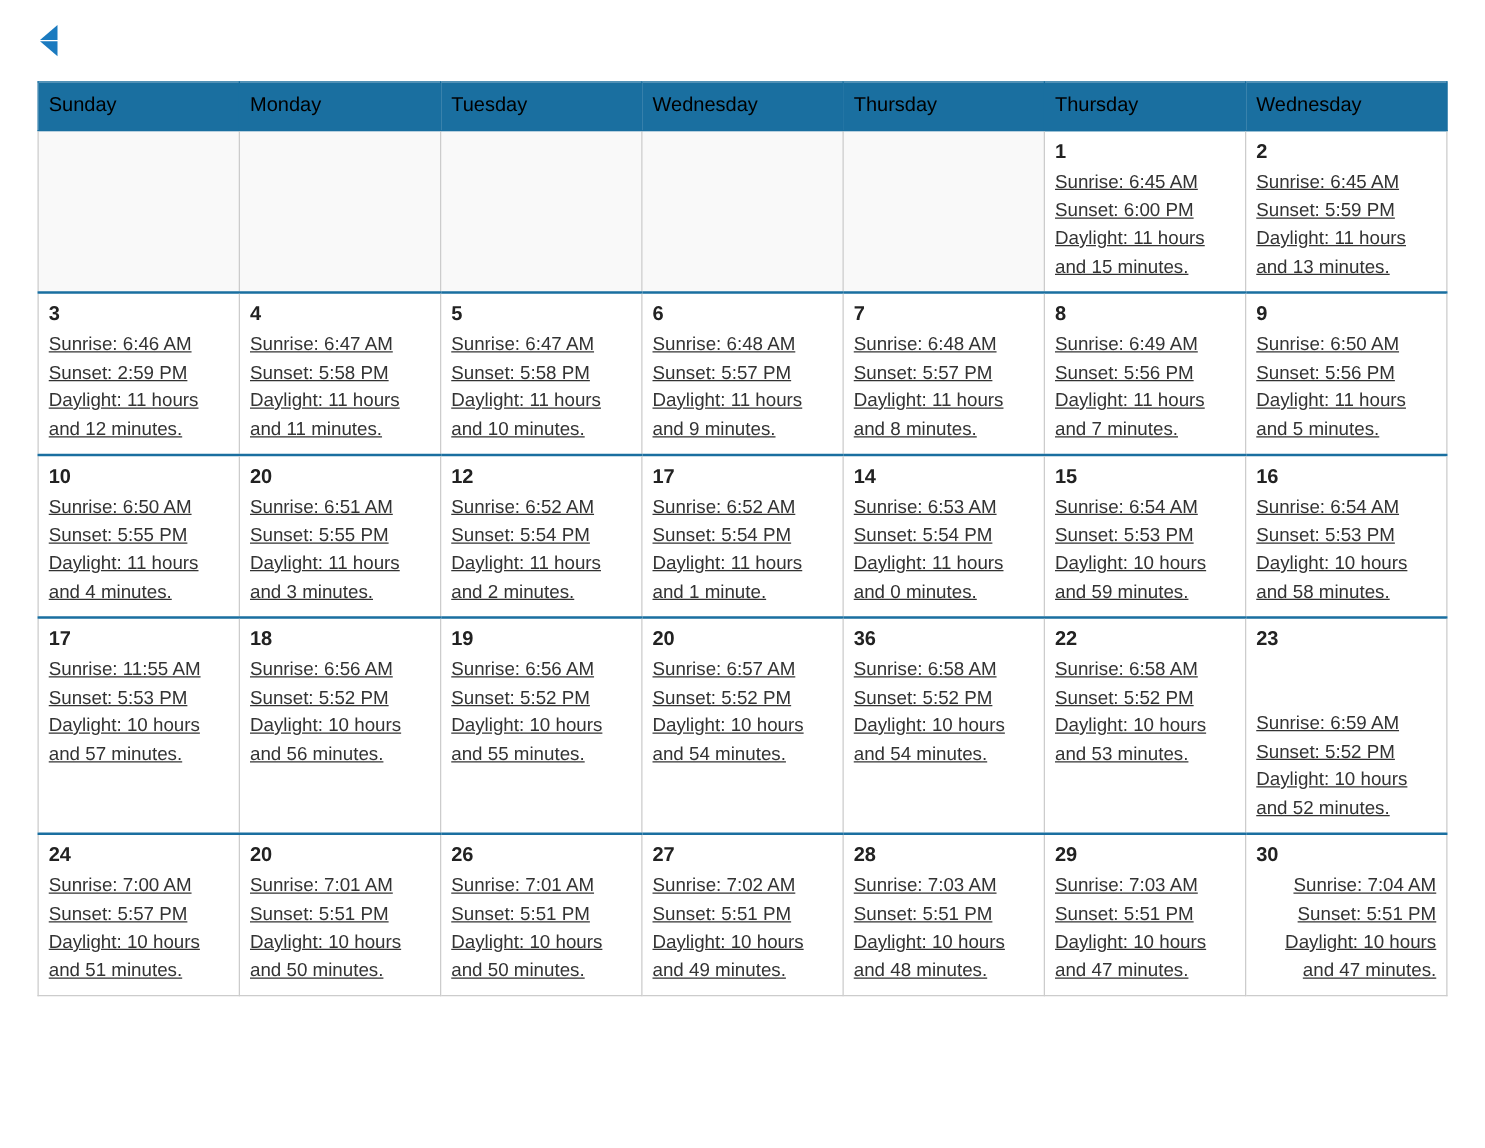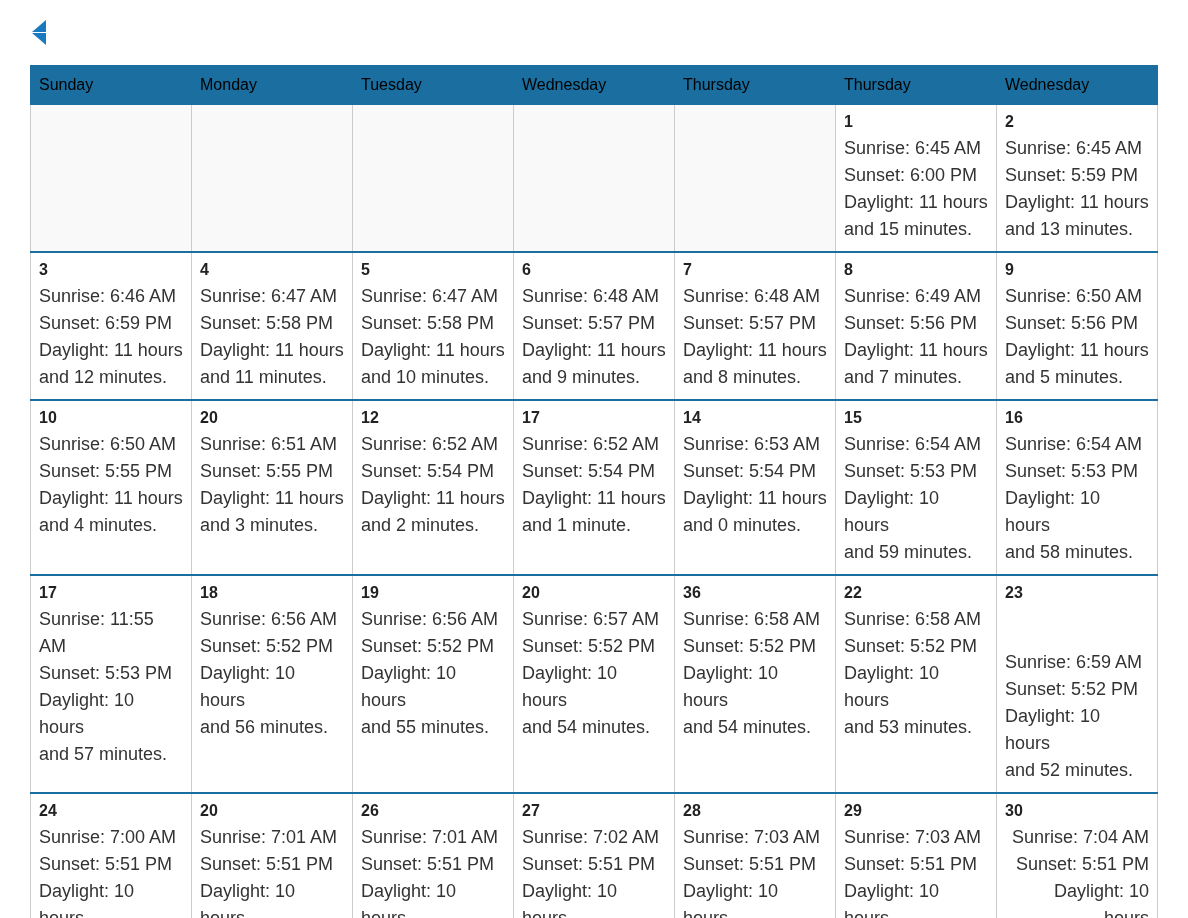--- a/index.html
+++ b/index.html
@@ -84,23 +84,24 @@
       background: #f9f9f9;
     }
     .day-number {
       font-size: 16px;
       font-weight: bold;
       color: #222;
       display: block;
       margin-bottom: 4px;
     }
     .day-info {
-      font-size: 18px;
+      font-size: 15px;
       color: #333;
       line-height: 1.5;
+      text-decoration: underline;
     }
     .row-divider td {
       border-top: 2px solid #1a6fa0;
     }
   </style>
 </head>
 <body>
 
 <div class="header-area">
   <div class="logo">
@@ -154,21 +155,21 @@
           <div class="day-info" style="white-space: pre-line;">Sunrise: 6:45 AM
 Sunset: 5:59 PM
 Daylight: 11 hours
 and 13 minutes.</div>
         </td>
       </tr>
       <tr class="row-divider">
         <td>
           <span class="day-number">3</span>
           <div class="day-info" style="white-space: pre-line;">Sunrise: 6:46 AM
-Sunset: 6:59 PM
+Sunset: 2:59 PM
 Daylight: 11 hours
 and 12 minutes.</div>
         </td>
         <td>
           <span class="day-number">4</span>
           <div class="day-info" style="white-space: pre-line;">Sunrise: 6:47 AM
 Sunset: 5:58 PM
 Daylight: 11 hours
 and 11 minutes.</div>
         </td>
@@ -307,21 +308,21 @@
           <div class="day-info" style="white-space: pre-line; margin-top: 47px;">Sunrise: 6:59 AM
 Sunset: 5:52 PM
 Daylight: 10 hours
 and 52 minutes.</div>
         </td>
       </tr>
       <tr class="row-divider">
         <td>
           <span class="day-number">24</span>
           <div class="day-info" style="white-space: pre-line;">Sunrise: 7:00 AM
-Sunset: 5:51 PM
+Sunset: 5:57 PM
 Daylight: 10 hours
 and 51 minutes.</div>
         </td>
         <td>
           <span class="day-number">20</span>
           <div class="day-info" style="white-space: pre-line;">Sunrise: 7:01 AM
 Sunset: 5:51 PM
 Daylight: 10 hours
 and 50 minutes.</div>
         </td>

